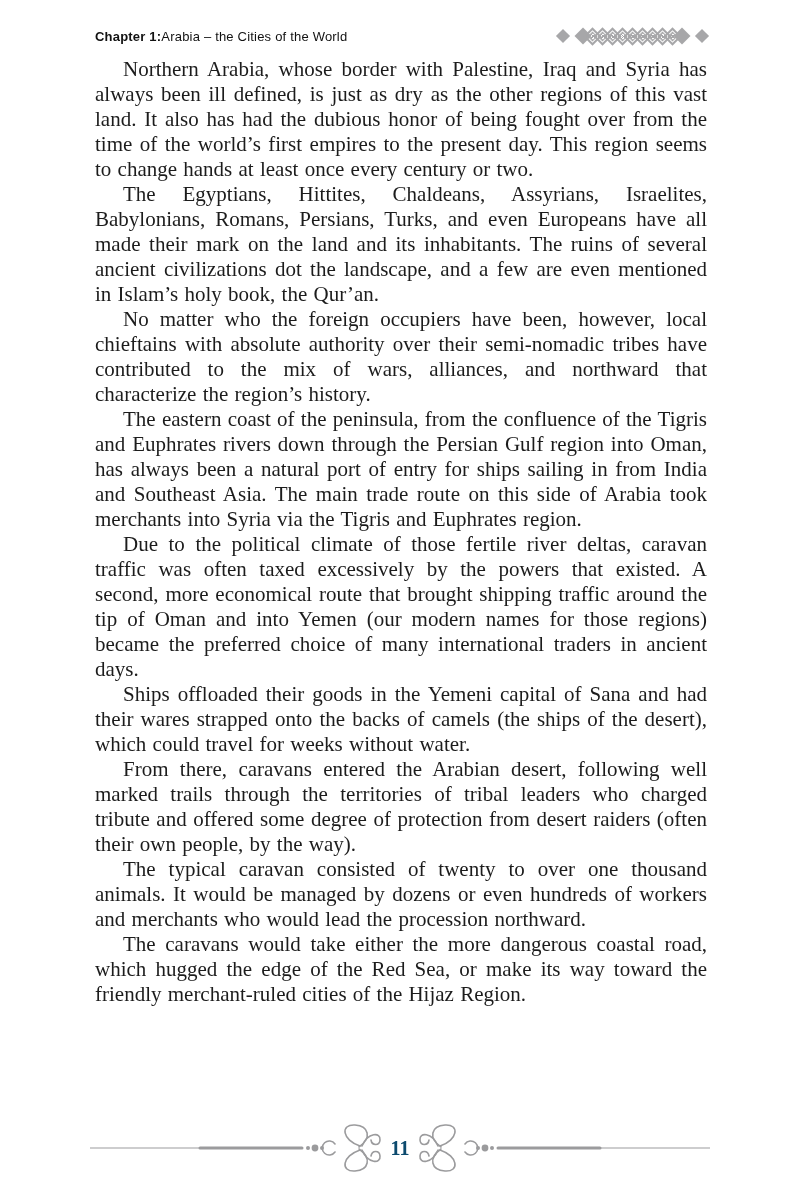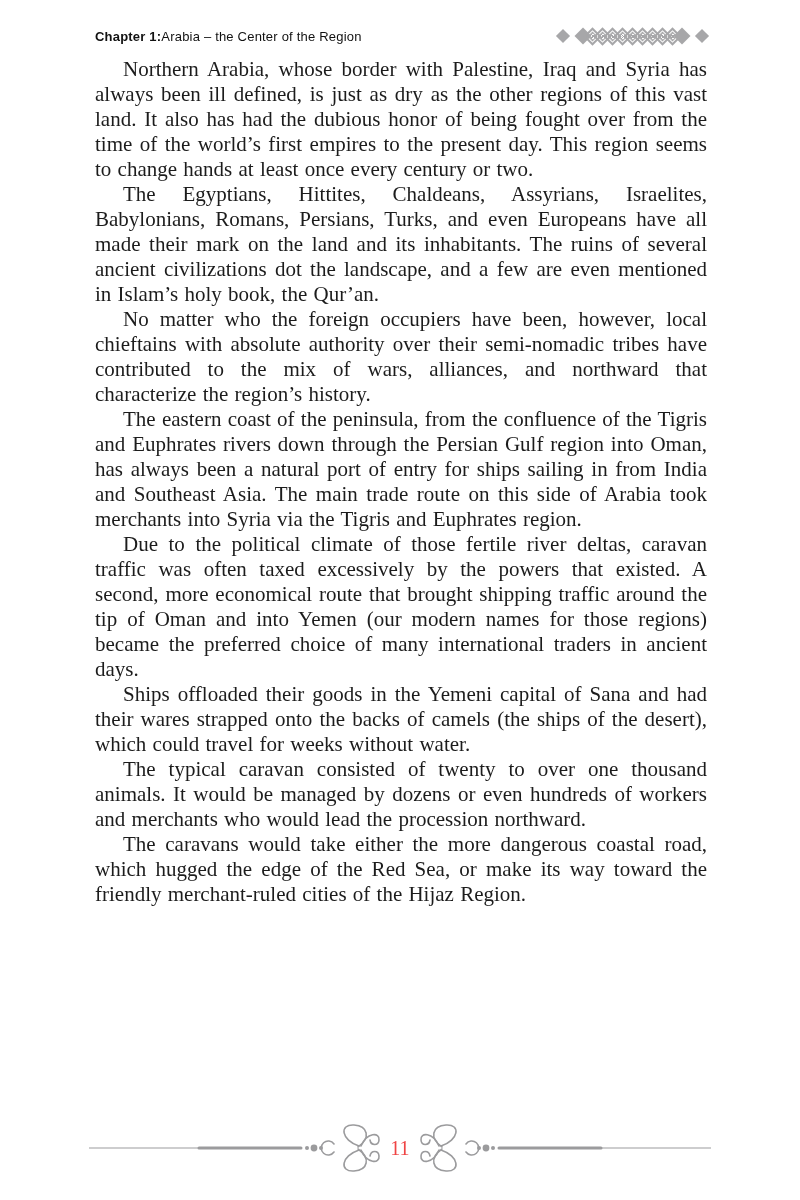--- a/index.html
+++ b/index.html
@@ -100,33 +100,34 @@
     display: flex;
     align-items: center;
     justify-content: center;
   }
   .flourish { flex: none; display: block; }
   .flourish.right { transform: scaleX(-1); }
   .page-number {
     flex: none;
     font-family: "Liberation Serif", serif;
     font-size: 20px;
-    color: #ef4444;
+    color: #0c4a6e;
     margin: 0 8px;
     line-height: 1;
+    font-weight: bold;
   }
 </style>
 </head>
 <body>
 
 <div class="page">
 
   <header class="page-header">
     <div class="chapter-heading">
-      <span class="chapter-label">Chapter 1:</span><span>Arabia – the Center of the Region</span>
+      <span class="chapter-label">Chapter 1:</span><span>Arabia – the Cities of the World</span>
     </div>
     <div class="header-ornament">
         <span class="diamond solid-sm first"></span>
         <span class="diamond solid-md chain-start"></span>
         <span class="diamond outline">
           <span class="inner"></span>
         </span>
         <span class="diamond outline">
           <span class="inner"></span>
         </span>
@@ -156,20 +157,21 @@
       </div>
   </header>
 
   <main class="page-body">
       <p>Northern Arabia, whose border with Palestine, Iraq and Syria has always been ill defined, is just as dry as the other regions of this vast land. It also has had the dubious honor of being fought over from the time of the world’s first empires to the present day. This region seems to change hands at least once every century or two.</p>
       <p>The Egyptians, Hittites, Chaldeans, Assyrians, Israelites, Babylonians, Romans, Persians, Turks, and even Europeans have all made their mark on the land and its inhabitants. The ruins of several ancient civilizations dot the landscape, and a few are even mentioned in Islam’s holy book, the Qur’an.</p>
       <p>No matter who the foreign occupiers have been, however, local chieftains with absolute authority over their semi-nomadic tribes have contributed to the mix of wars, alliances, and northward that characterize the region’s history.</p>
       <p>The eastern coast of the peninsula, from the confluence of the Tigris and Euphrates rivers down through the Persian Gulf region into Oman, has always been a natural port of entry for ships sailing in from India and Southeast Asia. The main trade route on this side of Arabia took merchants into Syria via the Tigris and Euphrates region.</p>
       <p>Due to the political climate of those fertile river deltas, caravan traffic was often taxed excessively by the powers that existed. A second, more economical route that brought shipping traffic around the tip of Oman and into Yemen (our modern names for those regions) became the preferred choice of many international traders in ancient days.</p>
       <p>Ships offloaded their goods in the Yemeni capital of Sana and had their wares strapped onto the backs of camels (the ships of the desert), which could travel for weeks without water.</p>
+      <p>From there, caravans entered the Arabian desert, following well marked trails through the territories of tribal leaders who charged tribute and offered some degree of protection from desert raiders (often their own people, by the way).</p>
       <p>The typical caravan consisted of twenty to over one thousand animals. It would be managed by dozens or even hundreds of workers and merchants who would lead the procession northward.</p>
       <p>The caravans would take either the more dangerous coastal road, which hugged the edge of the Red Sea, or make its way toward the friendly merchant-ruled cities of the Hijaz Region.</p>
     </main>
 
   <footer class="page-footer">
     <svg class="flourish left" width="295" height="56" viewBox="0 0 295 56">
       <g stroke="#9b9b9d" fill="none">
         <line x1="2" y1="28" x2="205" y2="28" stroke-width="1"></line>
         <line x1="112" y1="28" x2="214" y2="28" stroke-width="3" stroke-linecap="round"></line>
       </g>

